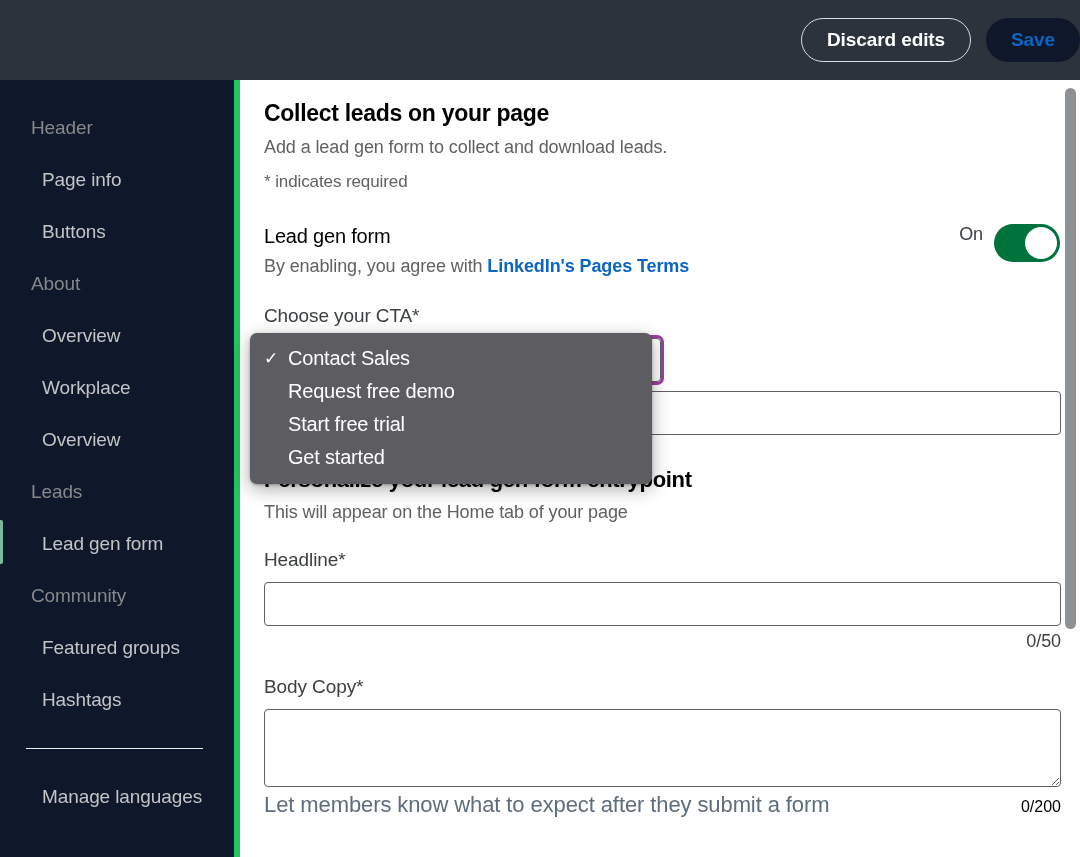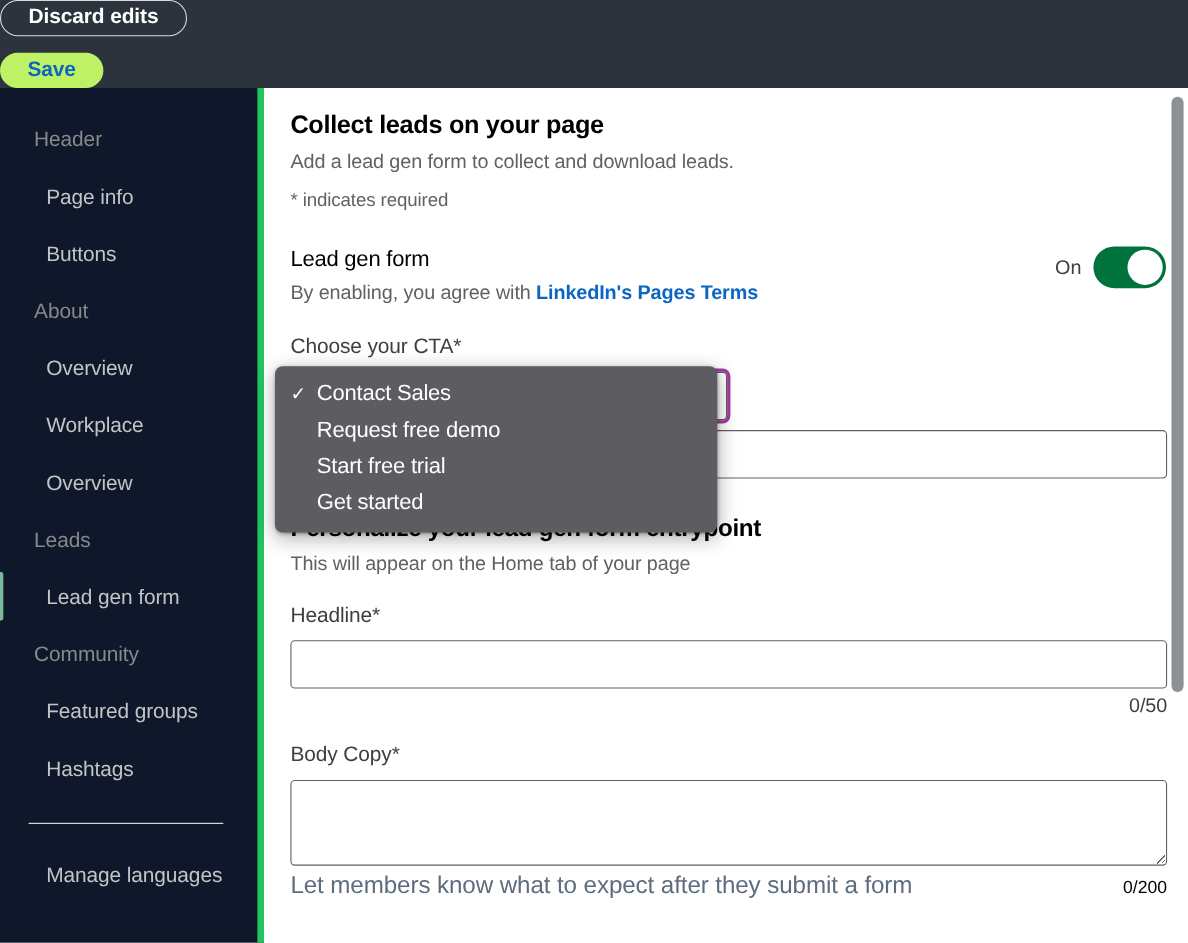--- a/index.html
+++ b/index.html
@@ -10,38 +10,38 @@
     background: #ffffff;
     font-family: "Liberation Sans", "DejaVu Sans", sans-serif;
     -webkit-font-smoothing: antialiased;
   }
 
   
   .topbar {
     position: absolute; top: 0; left: 0;
     width: 1080px; height: 80px;
     background: #2c333d;
-    display: flex; align-items: flex-start; justify-content: flex-end;
-    padding-right: 31px; gap: 15px; flex-direction: column;
+    display: flex; align-items: center; justify-content: flex-end;
+    gap: 15px;
   }
   .btn-discard {
     height: 44px; padding: 0 25px;
     border: 1.5px solid #d9dce0;
     border-radius: 22px;
     background: transparent;
     color: #ffffff;
     font-size: 19px; font-weight: bold;
     font-family: inherit;
     cursor: pointer;
     letter-spacing: -0.1px;
   }
   .btn-save {
     height: 44px; padding: 0 25px;
     border: none; border-radius: 22px;
-    background: #bef264;
+    background: #0f172a;
     color: #0a66c2;
     font-size: 19px; font-weight: bold;
     font-family: inherit;
     cursor: pointer;
     letter-spacing: -0.1px;
   }
 
   
   .sidebar {
     position: absolute; top: 80px; left: 0;
@@ -115,21 +115,21 @@
     font-size: 20px; color: #000000;
     letter-spacing: -0.2px; line-height: 28px;
   }
   .agree {
     font-size: 18px; color: #5f6163;
     letter-spacing: -0.1px; line-height: 26px;
     margin-top: 3px;
   }
   .link { color: #0a66c2; font-weight: bold; text-decoration: none; cursor: pointer; }
   .toggle-right {
-    display: flex; align-items: center; gap: 11px;
+    display: flex; gap: 11px;
     padding-top: 2px;
   }
   .toggle-state { font-size: 18px; color: #3c4043; letter-spacing: -0.1px; }
   .switch {
     position: relative;
     width: 66px; height: 38px;
     background: #00733c;
     border-radius: 19px;
     cursor: pointer;
   }

